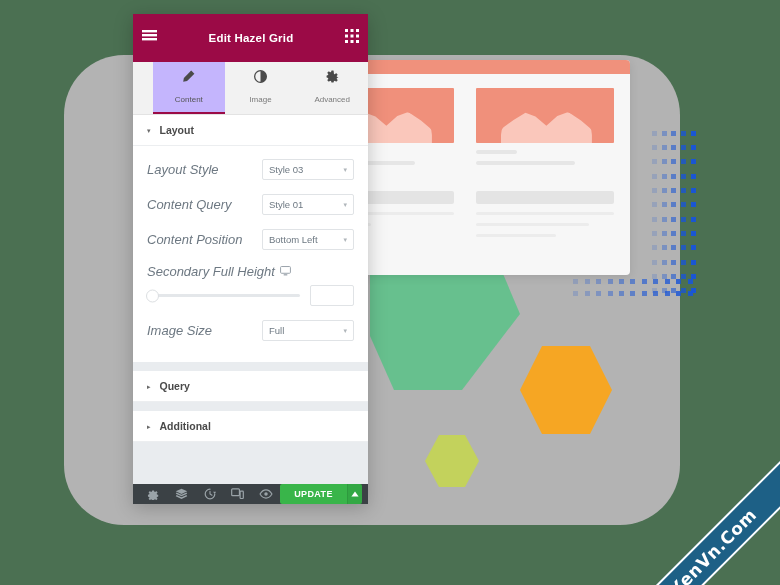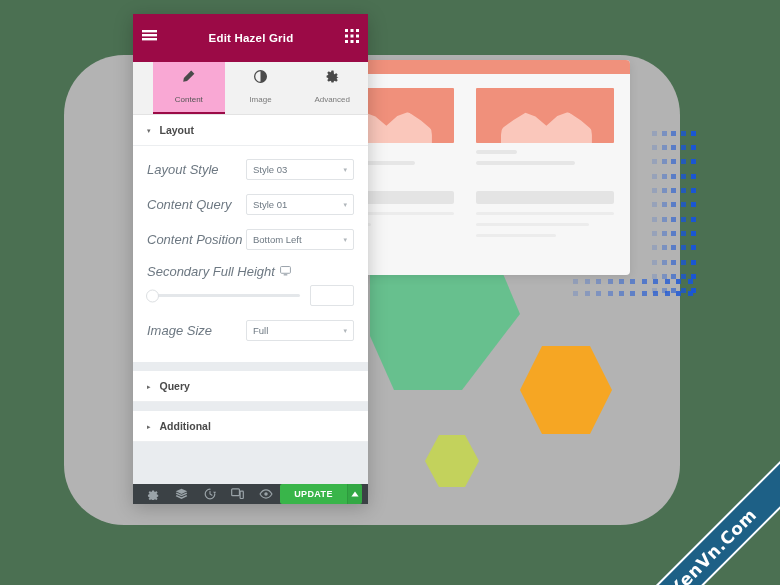--- a/index.html
+++ b/index.html
@@ -180,21 +180,21 @@
   .tab .ticon {
     height: 15px;
     display: flex; align-items: center; justify-content: center;
     margin-bottom: 4px;
   }
   .tab .tlabel {
     font-size: 8px;
     color: #7a7a7a;
   }
   .tab.active {
-    background: #f9a8d4;
+    background: #c4b5fd;
     border-bottom: 2px solid #9b0a46;
     margin-left: 20px;
   }
   .tab.active .tlabel { color: #555; }
 
   .panel-body {
     flex: 1 1 auto;
     overflow: hidden;
     background: #e9ecef;
   }
@@ -226,21 +226,21 @@
     align-items: center;
     justify-content: space-between;
     padding: 7px 0;
   }
   .row .lbl {
     font-size: 13px;
     color: #6d7882;
     display: flex; align-items: center; gap: 5px; font-style: italic;
   }
   .select {
-    width: 108px; height: 21px;
+    width: 92px; height: 21px;
     border: 1px solid #e0e3e6;
     background: #fff;
     border-radius: 2px;
     display: flex; align-items: center;
     justify-content: space-between;
     padding: 0 6px;
     font-size: 9.5px;
     color: #6d7882;
     cursor: pointer;
   }

